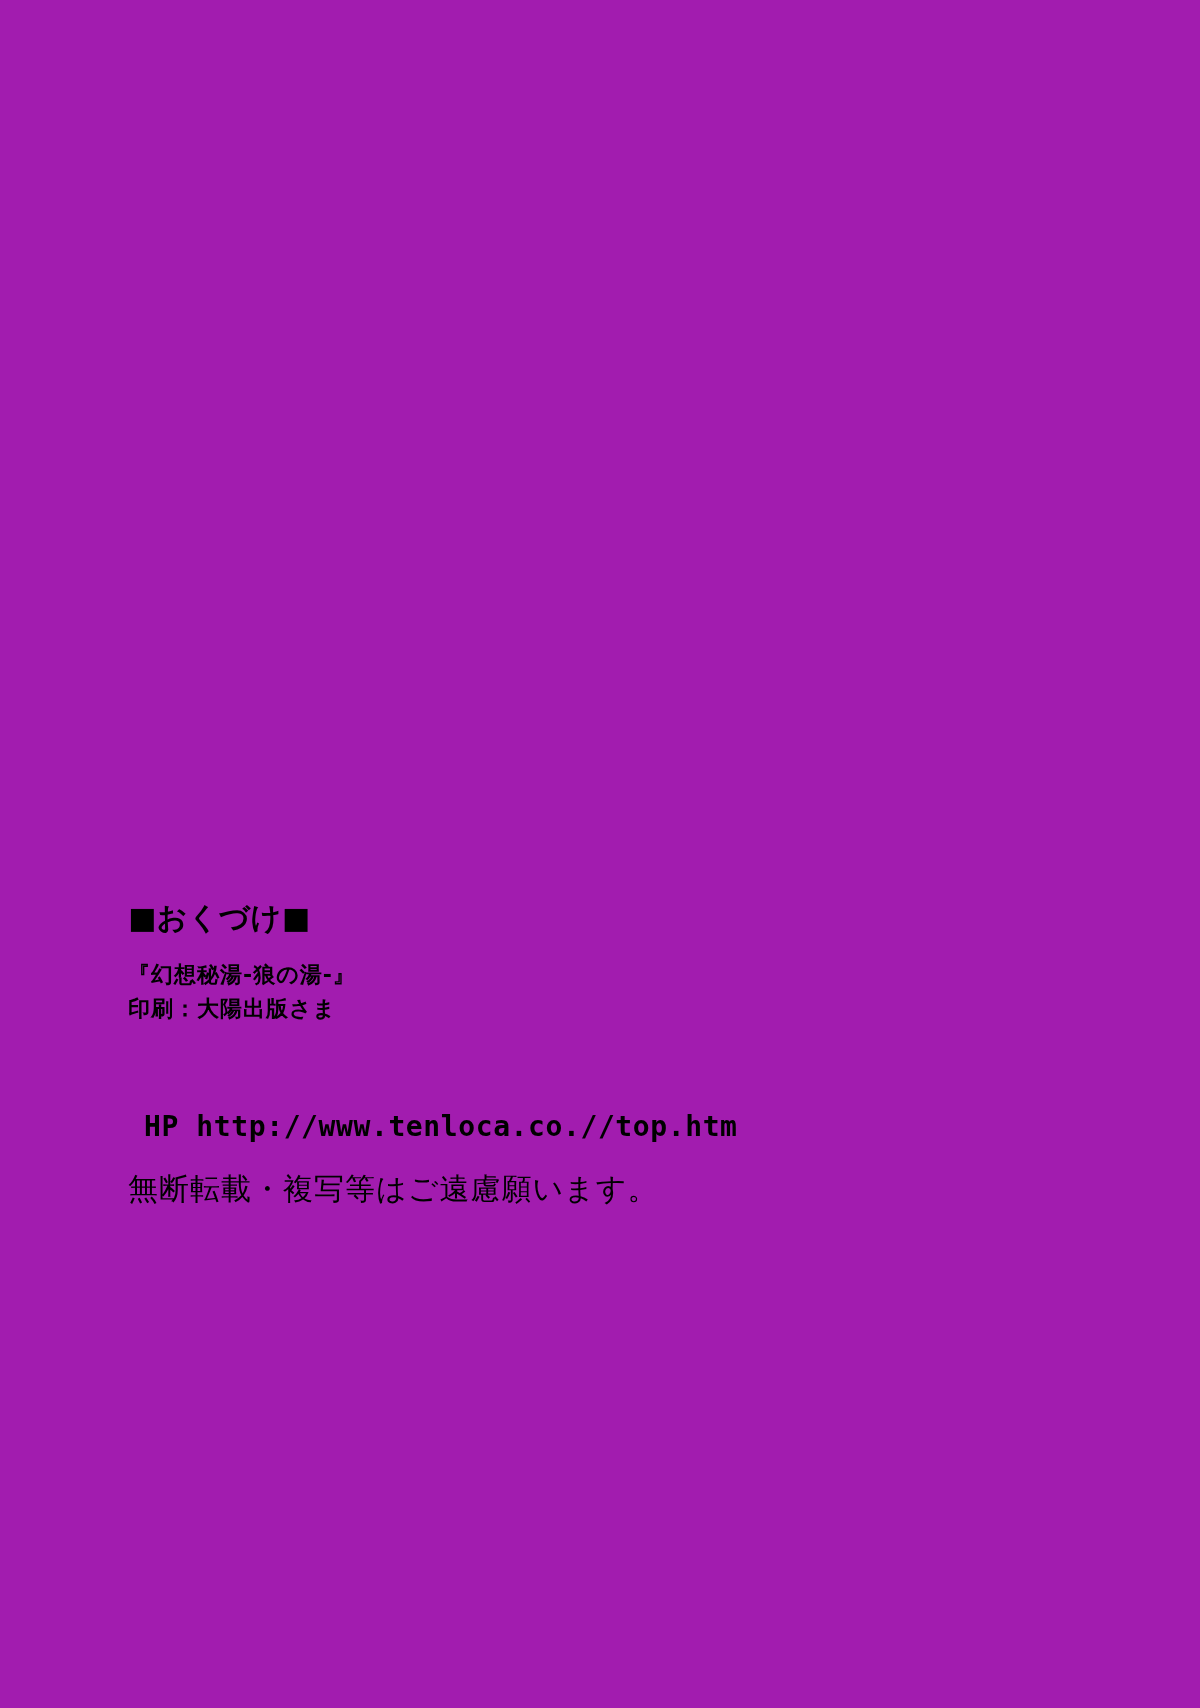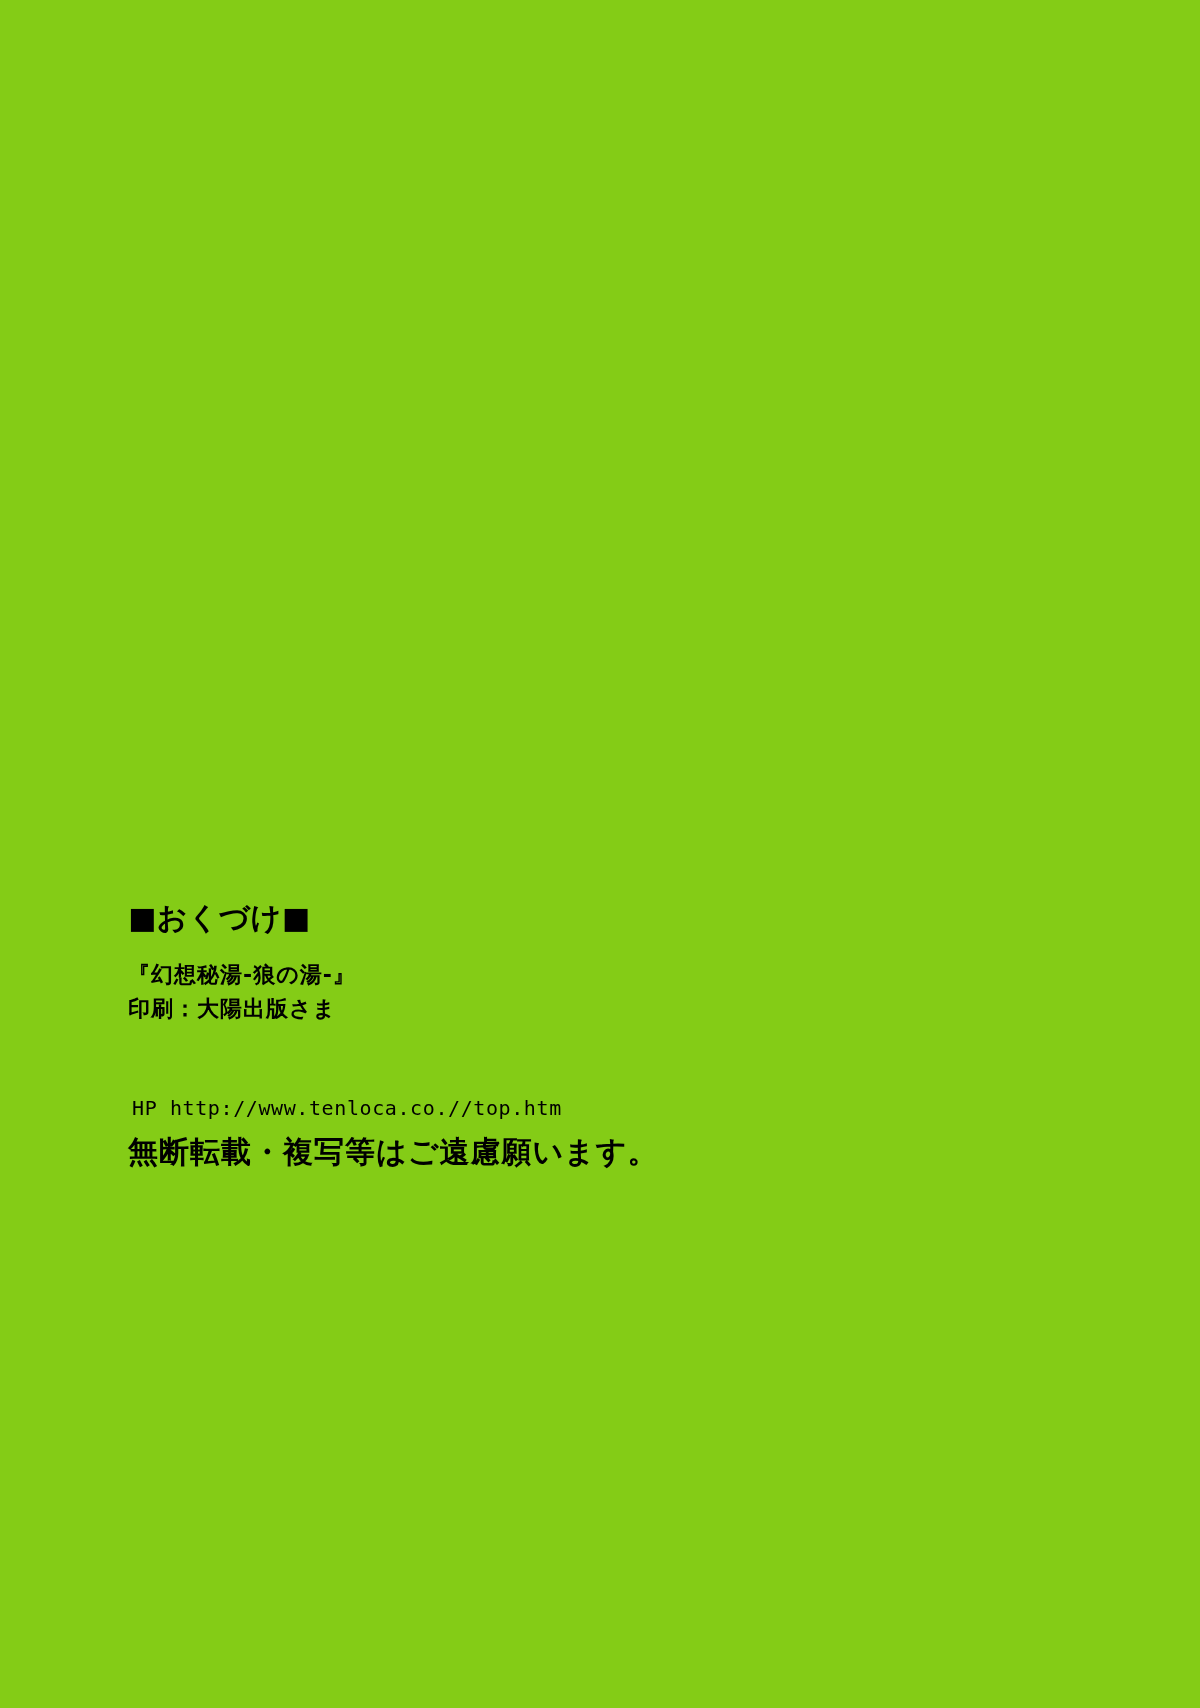--- a/index.html
+++ b/index.html
@@ -12,21 +12,21 @@
     height: 1708px;
     position: relative;
     font-family: "DejaVu Sans", "Liberation Sans", sans-serif;
     color: #000000;
     overflow: hidden;
   }
 
   .page {
     position: absolute;
     inset: 0;
-    background: #84cc16;
+    background: #a21caf;
   }
 
   .colophon {
     position: absolute;
     left: 128px;
     top: 900px;
     width: 900px;
   }
 
   .colophon-heading {
@@ -53,32 +53,32 @@
 
   .spacer {
     height: 62px;
   }
 
   .contact-block {
     margin: 0;
   }
 
   .contact-line {
-    font-size: 20px;
-    font-weight: normal;
+    font-size: 28px;
+    font-weight: bold;
     line-height: 1.62;
     letter-spacing: 0.6px;
     white-space: nowrap;
-    margin: 4px;
+    margin: 16px;
     font-family: "DejaVu Sans Mono", "Liberation Mono", monospace;
   }
 
   .notice-line {
     font-size: 30px;
-    font-weight: bold;
+    font-weight: normal;
     line-height: 1.5;
     letter-spacing: 1px;
     white-space: nowrap;
     margin: 4px 0 0 0;
     font-family: "DejaVu Sans", "Liberation Sans", sans-serif;
   }
 </style>
 </head>
 <body>
 

